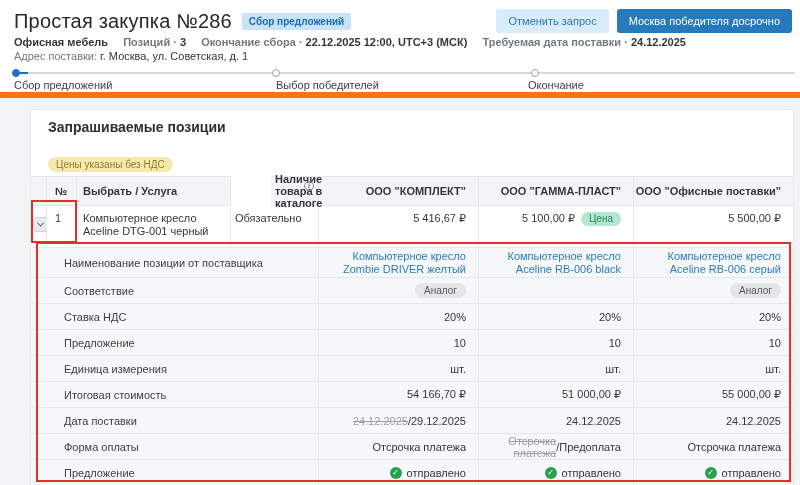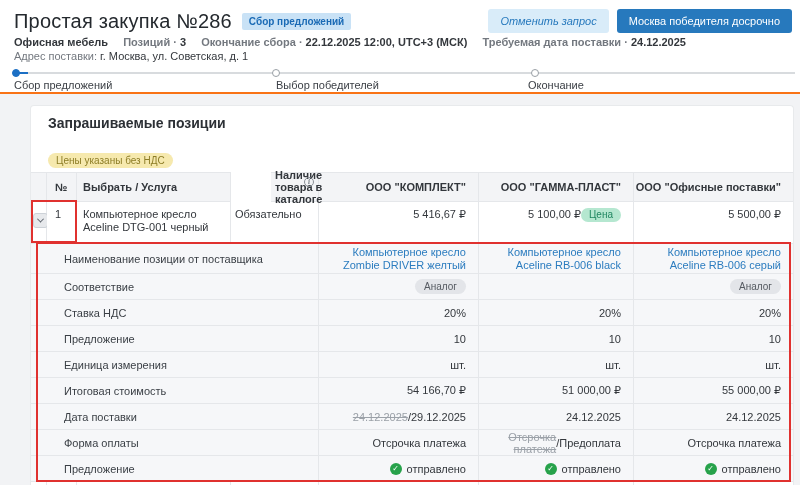--- a/index.html
+++ b/index.html
@@ -1,28 +1,28 @@
 <!DOCTYPE html>
 <html><head>
 <meta charset="utf-8">
 <style>
   * { margin:0; padding:0; box-sizing:border-box; }
   html,body { width:800px; height:485px; overflow:hidden; background:#fff;
     font-family:"Liberation Sans","DejaVu Sans",sans-serif; color:#3a3f45; position:relative; }
 
   
-  .topbar { background:#fff; border-bottom:2px solid #f97316; padding:8px 0 0 0; }
+  .topbar { background:#fff; border-bottom:6px solid #f97316; padding:8px 0 0 0; }
   .title-row { display:flex; align-items:center; padding:0 8px 0 14px; height:26px; }
   h1 { font-size:20px; font-weight:500; color:#24292e; letter-spacing:0.2px; }
   .status-badge { margin-left:10px; background:#c9e2f6; color:#1a6ab5; font-size:10px; font-weight:bold;
     padding:3px 7px; border-radius:2px; }
   .spacer { flex:1; }
   .btn { border:none; border-radius:3px; font-size:11px; height:24px; padding:0 12px; cursor:pointer;
     font-family:inherit; }
-  .btn.secondary { background:#d9ecf9; color:#2779bd; margin-right:8px;font-style:italic; }
+  .btn.secondary { background:#d9ecf9; color:#2779bd; margin-right:8px; }
   .btn.primary { background:#2779bd; color:#fff; }
   .meta-row { padding:0 14px; font-size:11px; margin-top:2px; height:12px; line-height:12px; }
   .seg { margin-right:12px;font-weight:bold; }
   .ml { color:#73787f; }
   .mv { color:#33373c; }
   .sep { color:#73787f; }
 
   
   .stepper { position:relative; height:26px; margin-top:4px; }
   .step-line { position:absolute; left:14px; right:5px; top:6px; height:2px; background:#d8dbde; }
@@ -53,21 +53,21 @@
     border-radius:50%; color:#8a9097; font-size:7px; display:flex; align-items:center; justify-content:center; }
   .info-icon::before { content:"i"; font-style:italic; font-family:"DejaVu Serif",serif; }
   .c-num { padding-left:8px; }
 
   .mainrow .cell { background:#fff; height:42px; padding-top:6px; }
   .mainrow .c-num { color:#33373c; }
   .pname { color:#33373c; line-height:13px; padding:0 8px 0 6px; }
   .pqty { color:#9aa0a6; line-height:13px; padding-left:6px; margin-top:1px; }
   .c-av-val { padding-left:4px; color:#33373c; }
   .price-cell { display:flex; justify-content:flex-end; align-items:flex-start; padding-right:12px; color:#33373c; }
-  .price-badge { margin-left:0; background:#b5e7d0; color:#1f8660; font-size:10px; padding:1px 8px;
+  .price-badge { margin-left:6px; background:#b5e7d0; color:#1f8660; font-size:10px; padding:1px 8px;
     border-radius:9px; line-height:12px; }
   .expander { width:15px; height:15px; margin:5px 0 0 2px; background:#e7e9ec; border:1px solid #cdd2d8;
     border-radius:3px; display:flex; align-items:center; justify-content:center; cursor:pointer; padding:0; }
   .chev { width:5px; height:5px; border-right:1.5px solid #5a6068; border-bottom:1.5px solid #5a6068; }
   .chev.down { transform:rotate(45deg) translate(-1px,-1px); }
 
   .drow .cell { background:#f6f7f9; height:26px; display:flex; align-items:center; }
   .drow .dlabel { grid-column:1 / 5; padding-left:33px; color:#3a3f45; }
   .drow .dval { justify-content:flex-end; padding-right:12px; text-align:right; color:#33373c; }
   .drow.tall .cell { height:30px; }

